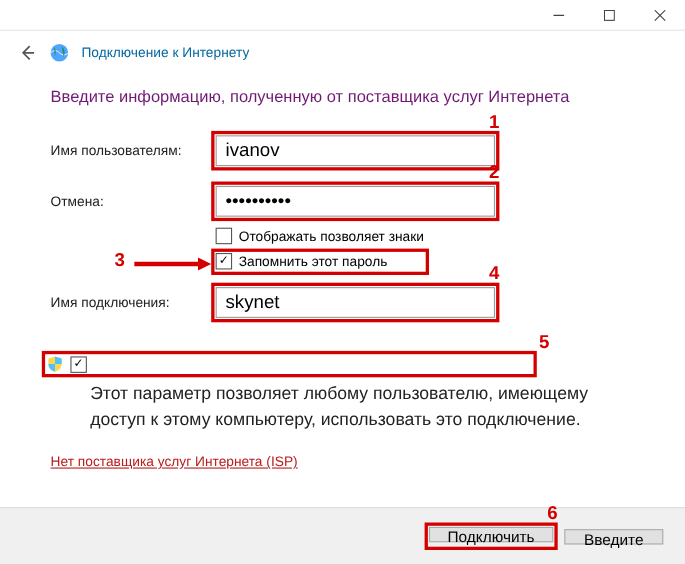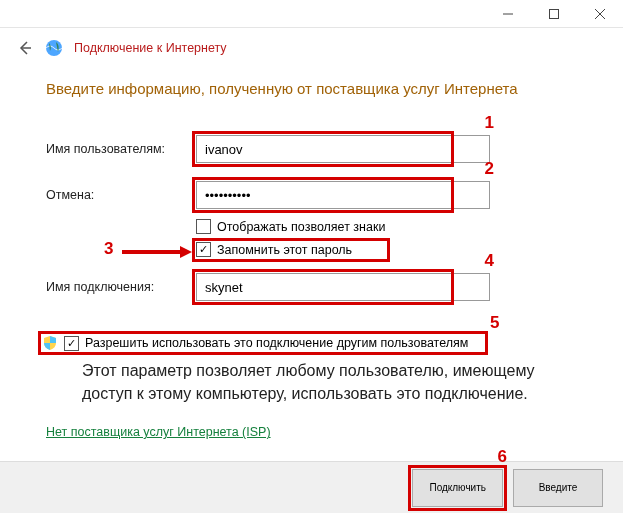--- a/index.html
+++ b/index.html
@@ -34,51 +34,51 @@
   }
   .back-arrow {
     width: 18px; height: 18px;
     display: inline-flex; align-items: center; justify-content: center;
     color: #555;
   }
   .globe-icon {
     width: 20px; height: 20px;
     display: inline-flex; align-items: center; justify-content: center;
   }
-  .window-title { font-size: 12.5px; color: #b91c1c; }
+  .window-title { font-size: 12.5px; color: #0369a1; }
   .content {
     padding: 18px 46px 10px 46px;
     position: relative;
   }
   .heading {
-    color: #a16207;
+    color: #701a75;
     font-size: 15px;
-    margin-bottom: 38px;
+    margin-bottom: 26px;
   }
   .form-row {
     display: flex;
     align-items: center;
     margin-bottom: 10px;
     position: relative;
   }
   .form-row .label {
     width: 150px;
     font-size: 12.5px;
     color: #222;
   }
   .form-row .field-wrap {
     flex: 0 0 254px;
     position: relative;
   }
   .text-input {
-    width: 294px;
+    width: 254px;
     height: 28px;
     border: 1px solid #999;
     padding: 4px 8px;
-    font-size: 13px;
+    font-size: 17px;
     font-family: inherit;
     outline: none;
     background: #fff;
   }
   .hl-box {
     position: absolute;
     border: 3px solid #d40000;
     pointer-events: none;
   }
   .callout {
@@ -116,42 +116,42 @@
   .shield-icon { width: 16px; height: 16px; display: inline-flex; }
   .share-desc {
     margin: 8px 0 0 36px;
     font-size: 16px;
     color: #222;
     line-height: 1.45;
   }
   .isp-link {
     display: inline-block;
     margin-top: 20px;
-    color: #15803d;
+    color: #b91c1c;
     text-decoration: underline;
     font-size: 12.5px;
   }
   .footer {
     position: absolute;
     left: 0; right: 0; bottom: 0;
     height: 52px;
     background: #f0f0f0;
     border-top: 1px solid #ddd;
     display: flex;
     justify-content: flex-end;
     align-items: center;
     padding-right: 20px;
     gap: 10px;
   }
   .btn {
     min-width: 90px;
-    height: 38px;
+    height: 14px;
     border: 1px solid #aaa;
     background: #e1e1e1;
-    font-size: 10px;
+    font-size: 14px;
     font-family: inherit;
     padding: 0 16px;
   }
 </style>
 </head>
 <body>
 
 <div class="titlebar">
   <div class="sysbtn">
     <svg viewBox="0 0 10 10">
@@ -238,21 +238,20 @@
   <div class="share-block">
     <div class="share-line">
       <span class="shield-icon">
         <svg viewBox="0 0 16 16" width="16" height="16">
           <path d="M8 1 L14 3 L14 8 Q14 13 8 15 Q2 13 2 8 L2 3 Z" fill="#ffd54f"></path>
           <path d="M8 1 L14 3 L14 8 L8 8 Z" fill="#4fc3f7"></path>
           <path d="M8 8 L8 15 Q2 13 2 8 Z" fill="#4fc3f7"></path>
         </svg>
       </span>
       <span class="checkbox">✓</span>
-      <span class="check-label">Разрешить использовать это подключение другим пользователям</span>
     </div>
     <div class="hl-box" style="left:-8px;top:-4px;width:450px;height:24px"></div>
     <div class="callout" style="left:444px;top:-22px">5</div>
     <div class="share-desc">Этот параметр позволяет любому пользователю, имеющему доступ к этому компьютеру, использовать это подключение.</div>
   </div>
 
   <a class="isp-link" href="#">Нет поставщика услуг Интернета (ISP)</a>
 </div>
 
 <div class="footer">

